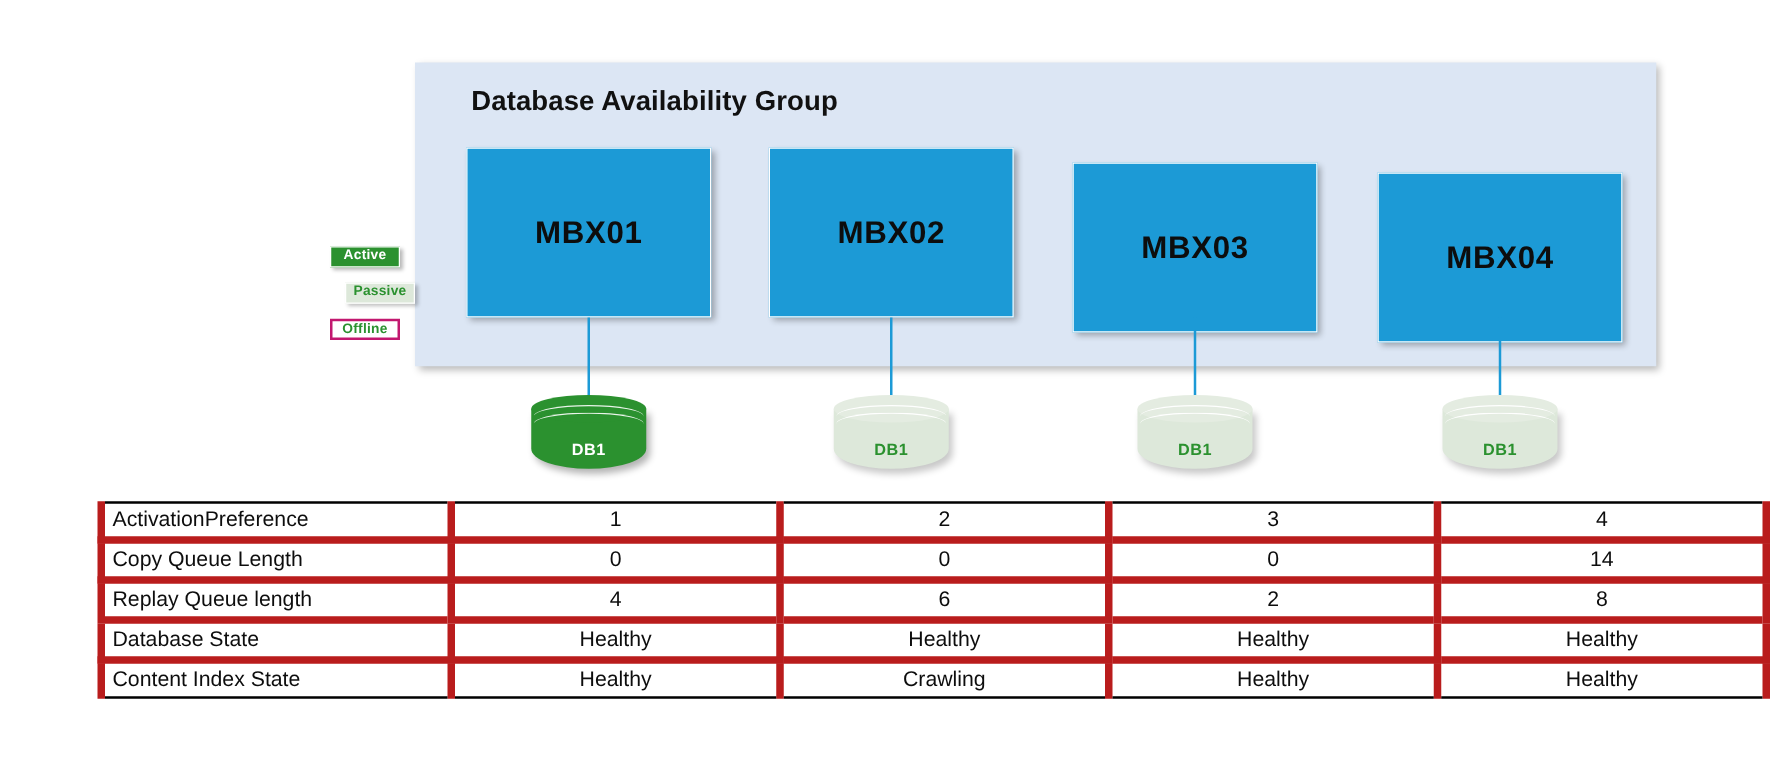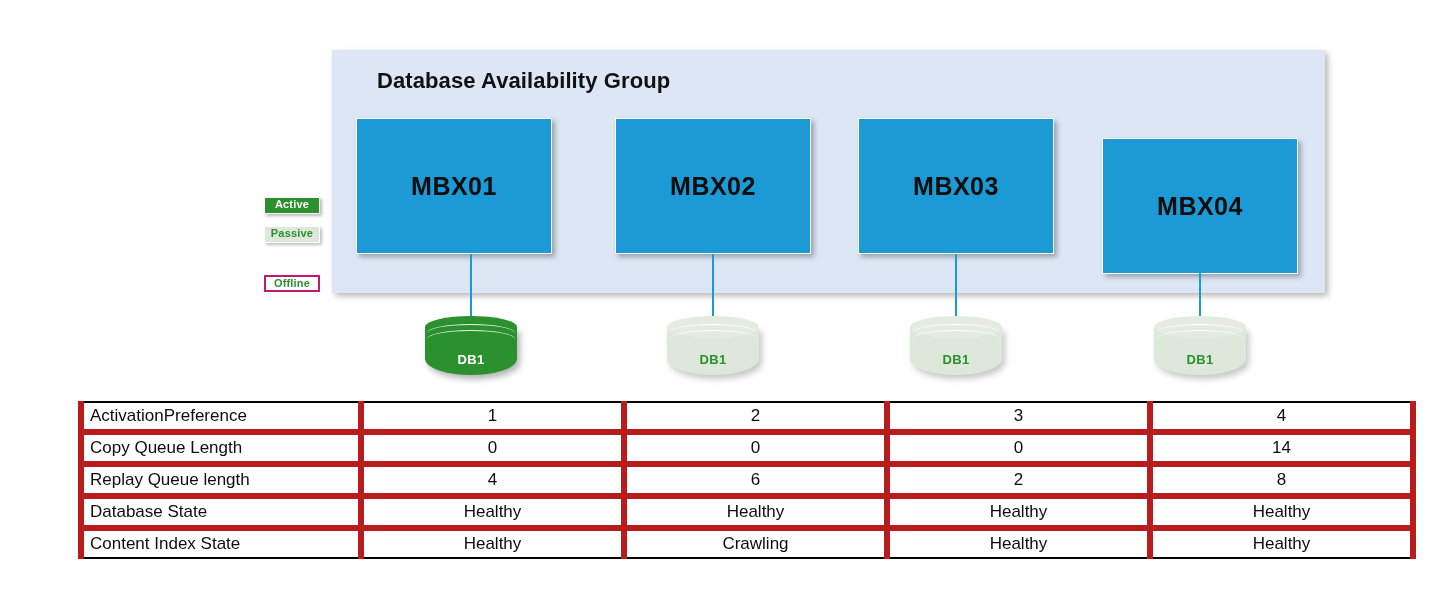--- a/index.html
+++ b/index.html
@@ -140,27 +140,27 @@
     border: 1px solid #ffffff;
     color: #ffffff;
     box-shadow: 2px 2px 3px rgba(0,0,0,0.28);
   }
   .legend-passive {
     top: 226px;
     background: #dde8da;
     border: 1px solid #ffffff;
     color: #2b912f;
     box-shadow: 2px 2px 3px rgba(0,0,0,0.25);
+    margin-left: 12px;
   }
   .legend-offline {
     top: 255px;
     background: #ffffff;
     border: 2px solid #c2186f;
     color: #2b912f;
-    margin-top: 20px;
   }
 
   
   .status-table {
     position: absolute;
     left: 78px;
     top: 401px;
     width: 1242px;
     border-collapse: collapse;
     table-layout: fixed;
@@ -202,21 +202,21 @@
   <div class="legend-item legend-active">
     <span>Active</span>
   </div>
   <div class="legend-item legend-passive">
     <span>Passive</span>
   </div>
   <div class="legend-item legend-offline">
     <span>Offline</span>
   </div>
 
-  <div class="server-box" style="left:356px;">
+  <div class="server-box" style="left:373px;">
     <span class="server-label">MBX01</span>
   </div>
   <div class="connector" style="left:470px; top:254px; height:72px;"></div>
   <div class="db active" style="left:425px; top:316px;">
     <div class="cyl-body"></div>
     <div class="cyl-top"></div>
     <div class="ring" style="top:8px;"></div>
     <div class="ring" style="top:14px;"></div>
     <div class="db-label">DB1</div>
   </div>
@@ -226,21 +226,21 @@
   </div>
   <div class="connector" style="left:712px; top:254px; height:72px;"></div>
   <div class="db passive" style="left:667px; top:316px;">
     <div class="cyl-body"></div>
     <div class="cyl-top"></div>
     <div class="ring" style="top:8px;"></div>
     <div class="ring" style="top:14px;"></div>
     <div class="db-label">DB1</div>
   </div>
 
-  <div class="server-box" style="left:858px;">
+  <div class="server-box" style="left:858px;margin-top:12px;">
     <span class="server-label">MBX03</span>
   </div>
   <div class="connector" style="left:955px; top:254px; height:72px;"></div>
   <div class="db passive" style="left:910px; top:316px;">
     <div class="cyl-body"></div>
     <div class="cyl-top"></div>
     <div class="ring" style="top:8px;"></div>
     <div class="ring" style="top:14px;"></div>
     <div class="db-label">DB1</div>
   </div>

